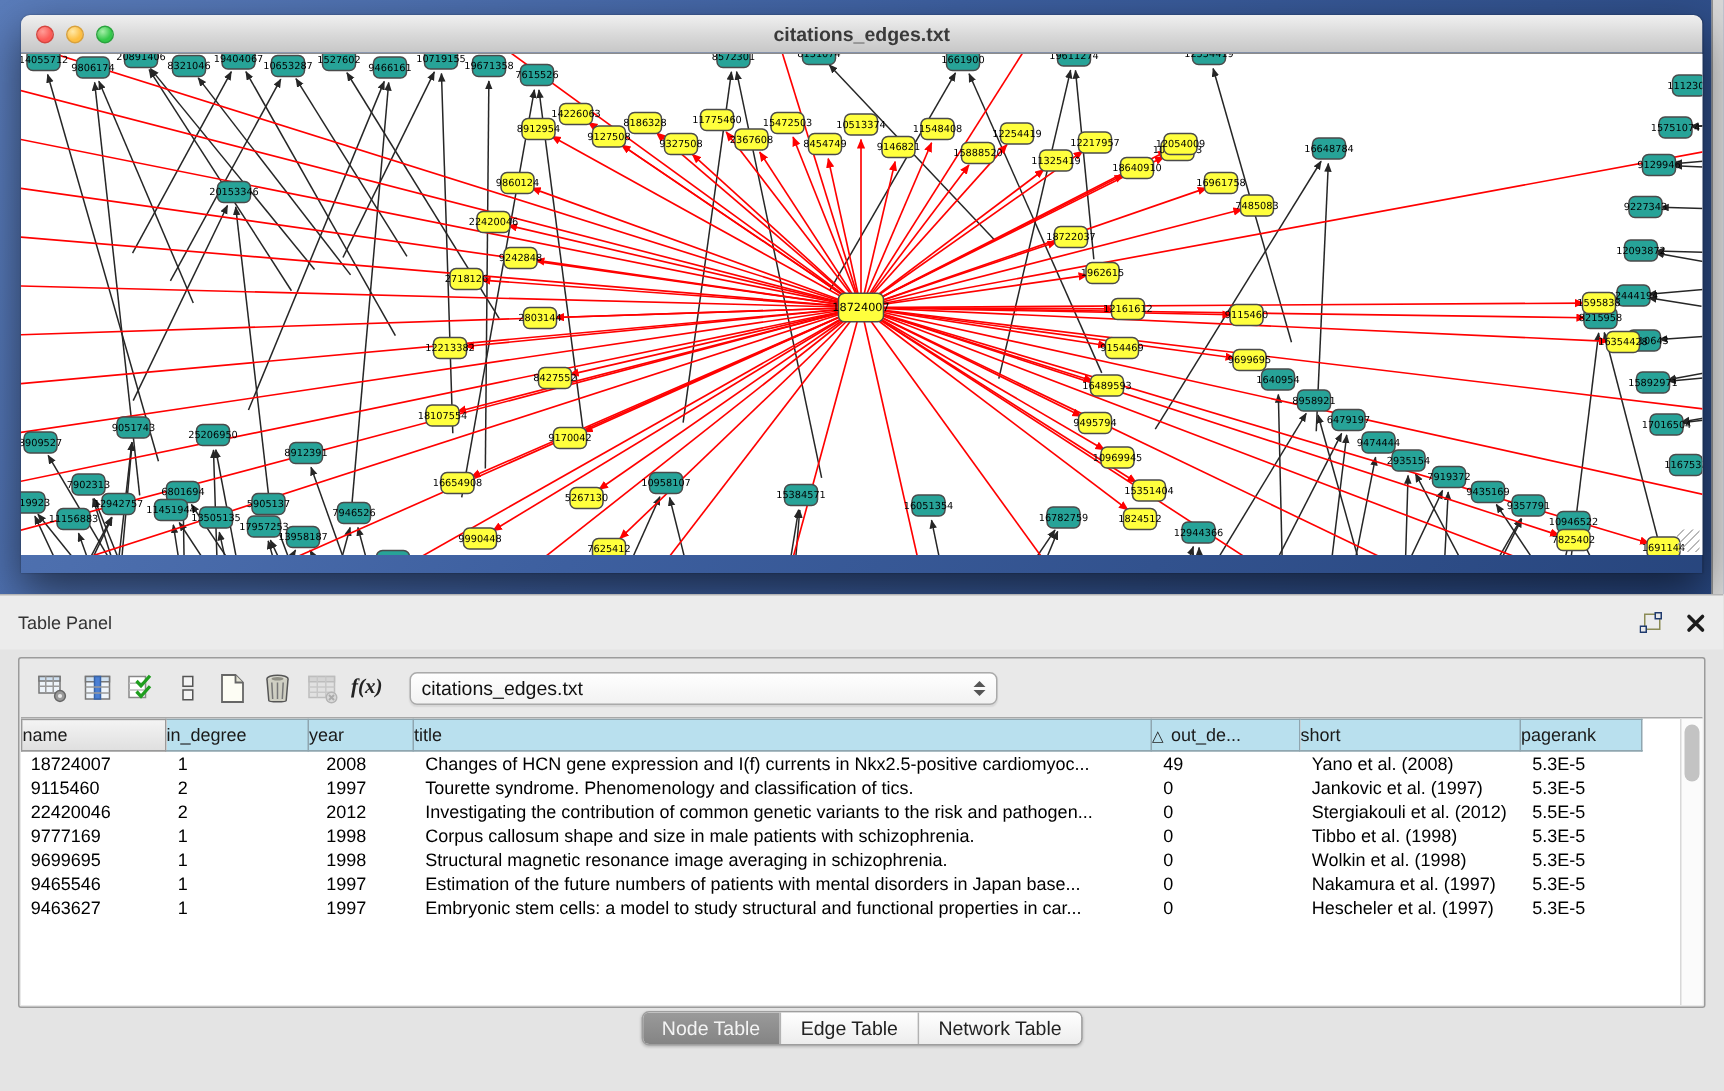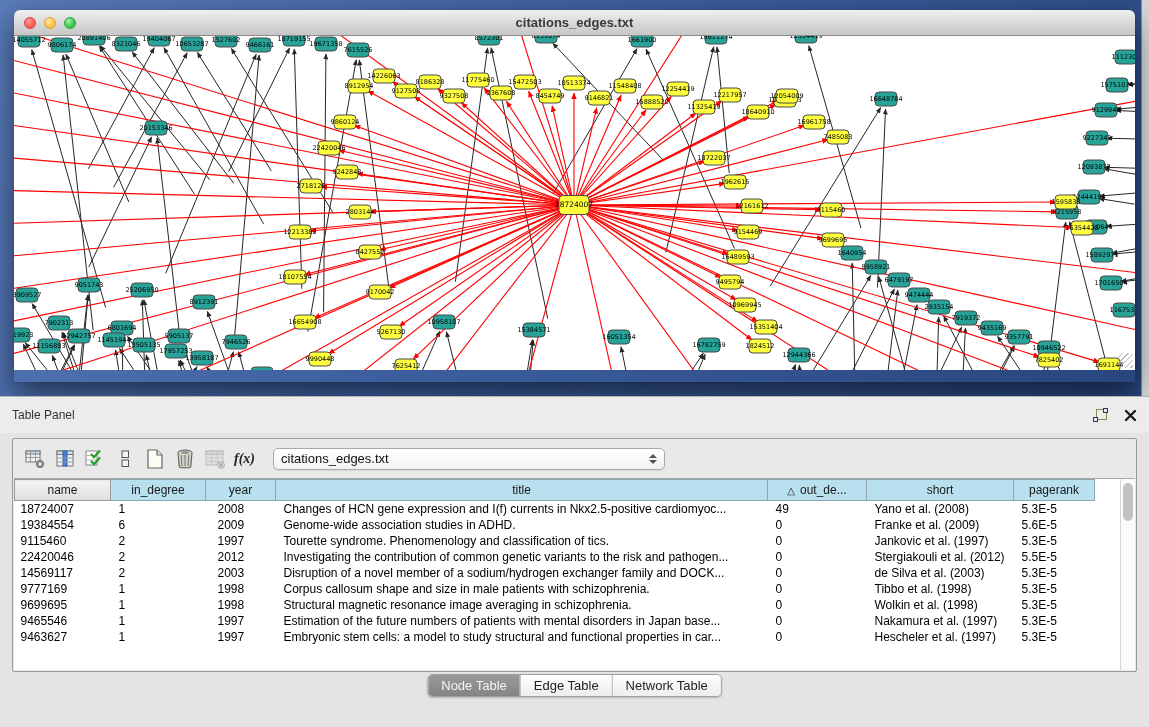--- a/index.html
+++ b/index.html
@@ -47,21 +47,21 @@
     background:linear-gradient(#ffffff,#f2f2f2); display:flex; align-items:center; padding:0 7px;
     font-size:13px; color:#111; box-shadow:0 1px 1px rgba(0,0,0,.08); }
   .combo-arrows { margin-left:auto; display:flex; flex-direction:column; gap:2px; }
   .combo-arrows i { display:block; width:0; height:0; border-left:4px solid transparent; border-right:4px solid transparent; }
   .combo-arrows i.up { border-bottom:4px solid #555; }
   .combo-arrows i.dn { border-top:4px solid #555; }
 
   .grid-wrap { position:absolute; left:1px; right:1px; top:39px; bottom:1px; background:#fff;
     border-top:1px solid #a8a8a8; overflow:hidden; }
   table.grid { border-collapse:collapse; table-layout:fixed; font-size:12px; }
-  table.grid th { height:21px; font-weight:normal; font-size:12px; color:#1a1a1a; text-align:center;
+  table.grid th { height:21px; font-weight:normal; font-size:12px; color:#1a1a1a; text-align:left;
     background:#b9e0ee; border:1px solid #8fa6b0; overflow:hidden; white-space:nowrap; }
   table.grid th.name-col { background:linear-gradient(#f3f3f3,#dfdfdf); border-color:#9a9a9a; }
   table.grid td { height:16px; line-height:16px; padding:0 0 0 8px; white-space:nowrap; overflow:hidden; color:#000; }
   table.grid td:nth-child(1){ padding-left:6px; }
   table.grid td:nth-child(3){ padding-left:12px; }
   .sort-tri { font-size:10px; margin-right:5px; color:#222; }
   .vscroll { position:absolute; top:0; right:0; bottom:0; width:15px; background:#fbfbfb;
     border-left:1px solid #d8d8d8; }
   .vthumb { position:absolute; top:4px; left:2px; width:10px; height:38px; background:#c3c3c3; border-radius:5px; }
 
@@ -835,54 +835,36 @@
               <tr>
                 <td>18724007</td>
                 <td>1</td>
                 <td>2008</td>
                 <td>Changes of HCN gene expression and I(f) currents in Nkx2.5-positive cardiomyoc...</td>
                 <td>49</td>
                 <td>Yano et al. (2008)</td>
                 <td>5.3E-5</td>
               </tr>
               <tr>
-                <td>19384554</td>
-                <td>6</td>
-                <td>2009</td>
-                <td>Genome-wide association studies in ADHD.</td>
-                <td>0</td>
-                <td>Franke et al. (2009)</td>
-                <td>5.6E-5</td>
-              </tr>
-              <tr>
                 <td>9115460</td>
                 <td>2</td>
                 <td>1997</td>
                 <td>Tourette syndrome. Phenomenology and classification of tics.</td>
                 <td>0</td>
                 <td>Jankovic et al. (1997)</td>
                 <td>5.3E-5</td>
               </tr>
               <tr>
                 <td>22420046</td>
                 <td>2</td>
                 <td>2012</td>
                 <td>Investigating the contribution of common genetic variants to the risk and pathogen...</td>
                 <td>0</td>
                 <td>Stergiakouli et al. (2012)</td>
                 <td>5.5E-5</td>
-              </tr>
-              <tr>
-                <td>14569117</td>
-                <td>2</td>
-                <td>2003</td>
-                <td>Disruption of a novel member of a sodium/hydrogen exchanger family and DOCK...</td>
-                <td>0</td>
-                <td>de Silva et al. (2003)</td>
-                <td>5.3E-5</td>
               </tr>
               <tr>
                 <td>9777169</td>
                 <td>1</td>
                 <td>1998</td>
                 <td>Corpus callosum shape and size in male patients with schizophrenia.</td>
                 <td>0</td>
                 <td>Tibbo et al. (1998)</td>
                 <td>5.3E-5</td>
               </tr>

